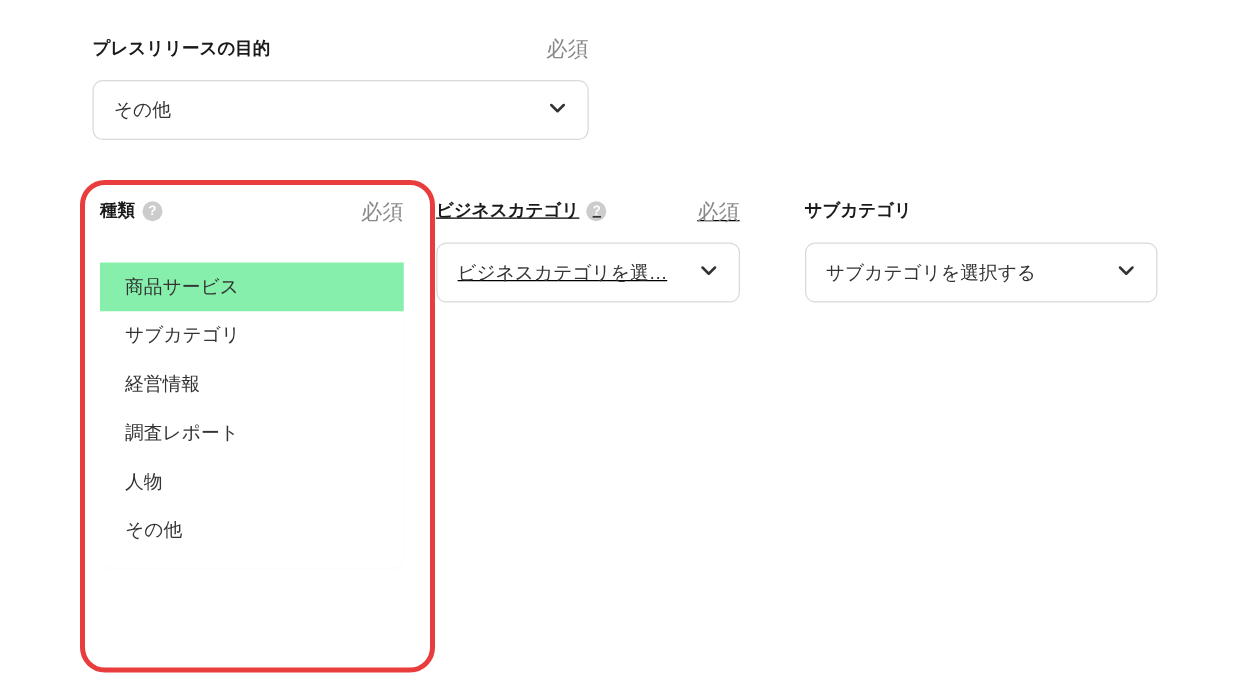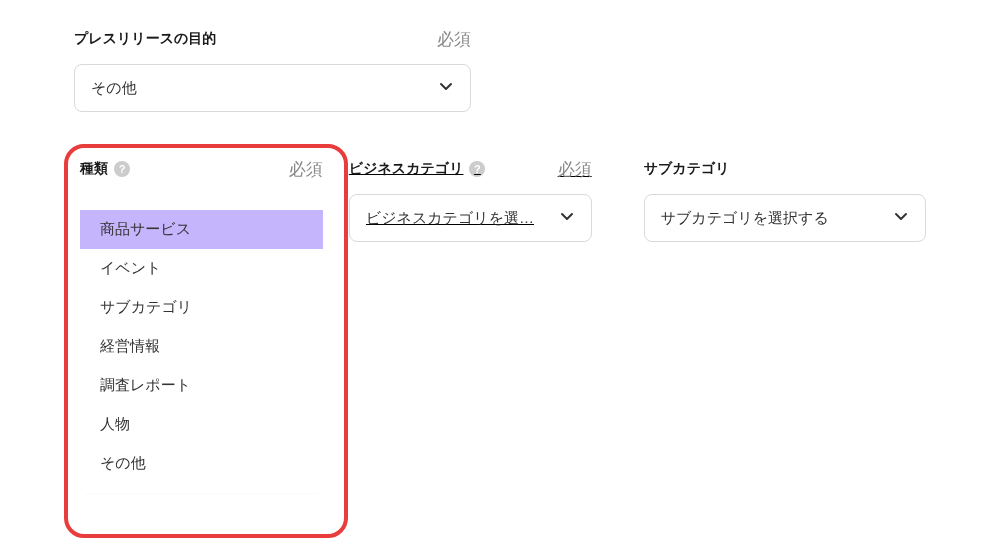--- a/index.html
+++ b/index.html
@@ -97,21 +97,21 @@
       padding: 10px 0;
       box-shadow: 0 1px 2px rgba(0,0,0,0.02);
     }
     .dropdown-item {
       padding: 10px 20px;
       font-size: 15px;
       color: #333333;
       cursor: pointer;
     }
     .dropdown-item.hovered {
-      background: #c4b5fd;
+      background: #86efac;
     }
     
     .w-purpose { width: 397px; }
     .w-type { width: 258px; }
     .w-bizcat { width: 258px; text-decoration: underline; }
     .w-subcat { width: 300px; margin-left: 26px; }
   </style>
 </head>
 <body>
 
@@ -139,21 +139,20 @@
   <div class="field w-type" style="margin-left:6px;">
     <div class="field-header">
       <span class="field-label">
         <span>種類</span>
         <span class="help-icon">?</span>
       </span>
       <span class="required-badge">必須</span>
     </div>
     <div class="dropdown-panel">
       <div class="dropdown-item hovered">商品サービス</div>
-      <div class="dropdown-item">イベント</div>
       <div class="dropdown-item">サブカテゴリ</div>
       <div class="dropdown-item">経営情報</div>
       <div class="dropdown-item">調査レポート</div>
       <div class="dropdown-item">人物</div>
       <div class="dropdown-item">その他</div>
     </div>
   </div>
 
   <div class="field w-bizcat">
     <div class="field-header">

